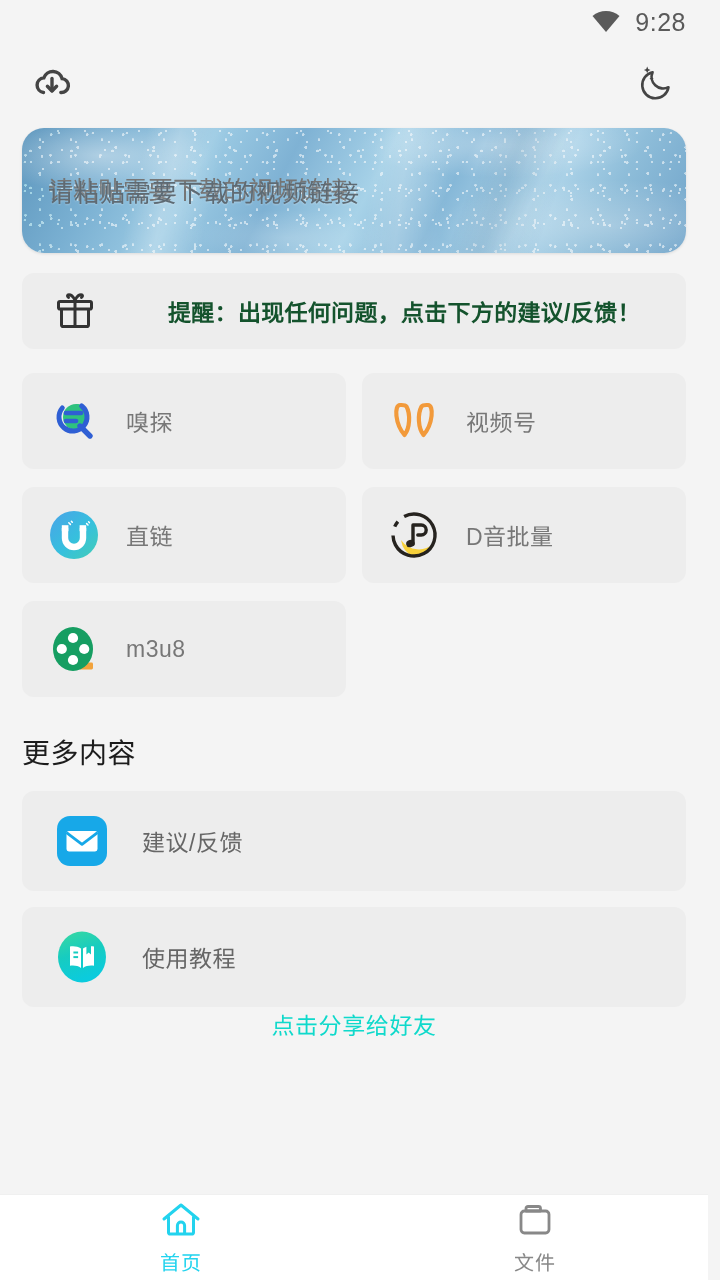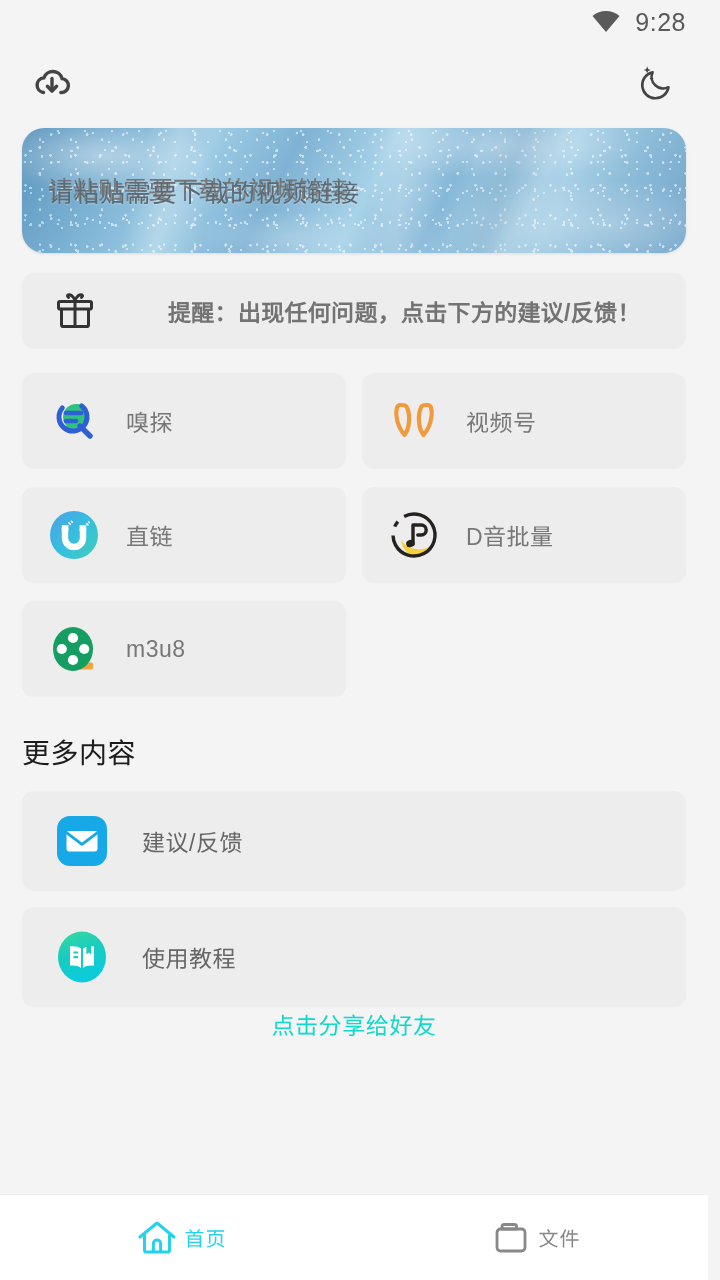--- a/index.html
+++ b/index.html
@@ -77,21 +77,21 @@
     font-family:"Liberation Sans","DejaVu Sans",sans-serif;
   }
 
   
   .notice-wrap { padding:0 22px; margin-top:20px; }
   .notice {
     height:76px; background:#ededed; border-radius:12px;
     display:flex; align-items:center; padding:0 30px;
   }
   .notice .gift { flex:0 0 auto; margin-right:70px; }
-  .notice .txt { font-size:23px; font-weight:bold; color:#737373; letter-spacing:.3px; }
+  .notice .txt { font-size:23px; font-weight:bold; color:#14532d; letter-spacing:.3px; }
 
   
   .grid { padding:0 22px; margin-top:24px; display:grid;
           grid-template-columns:1fr 1fr; gap:18px 16px; }
   .tile {
     height:96px; background:#ededed; border-radius:12px;
     display:flex; align-items:center; cursor:pointer;
   }
   .tile .ic { width:104px; flex:0 0 104px; display:flex; align-items:center; justify-content:center; }
   .tile .lbl { font-size:23px; color:#777777; letter-spacing:.5px; }
@@ -114,21 +114,21 @@
     text-align:center;
     font-size:23px; color:#0fd9cb; letter-spacing:.6px; cursor:pointer;
   }
 
   
   .tabbar {
     position:absolute; left:0; right:0; bottom:0; height:86px;
     background:#ffffff; display:flex; align-items:center;
     border-top:1px solid #f0f0f0;
   }
-  .tab { flex:1; display:flex; flex-direction:row; align-items:center;
+  .tab { flex:1; display:flex; flex-direction:column; align-items:center;
          justify-content:center; gap:7px; cursor:pointer;padding-left:8px; }
   .tab .tlbl { font-size:20px; letter-spacing:1px; }
   .tab.active .tlbl { color:#22d3ee; }
   .tab .tlbl { color:#888888; }
 
   svg { display:block; }
 </style>
 </head>
 <body>
 

